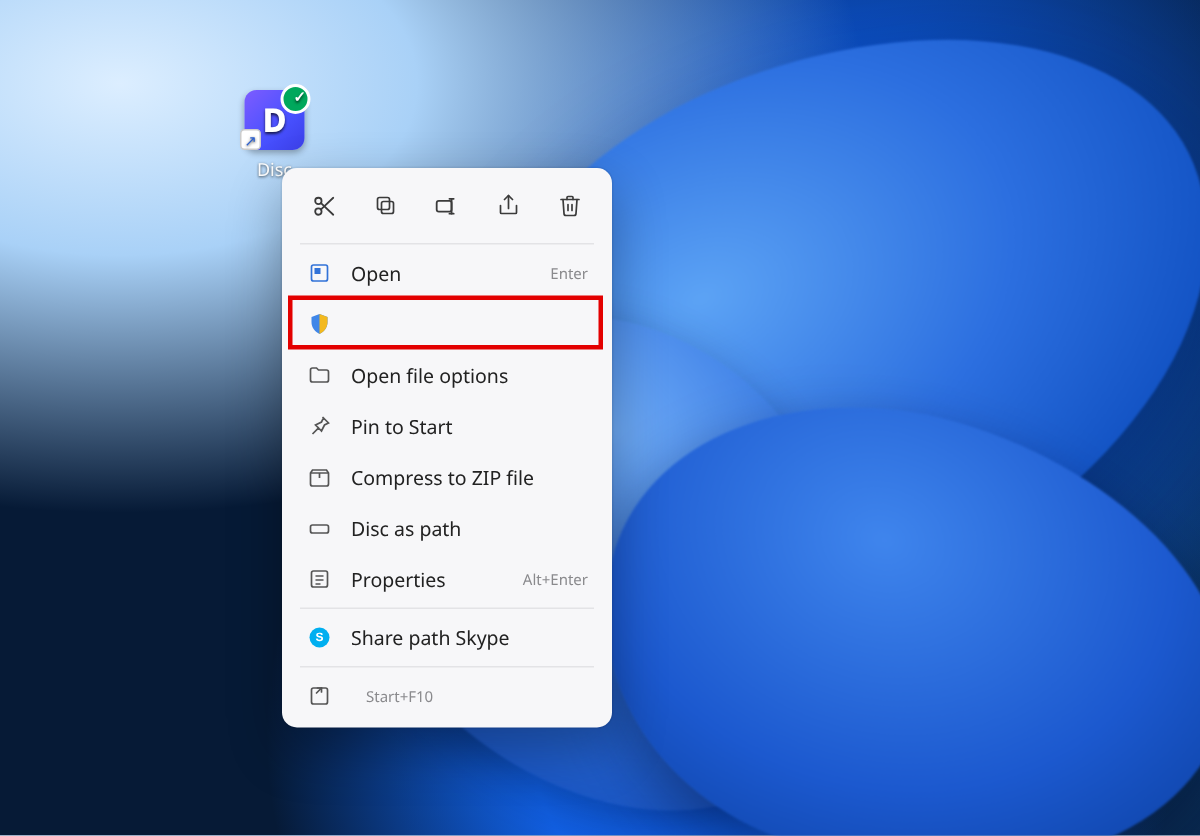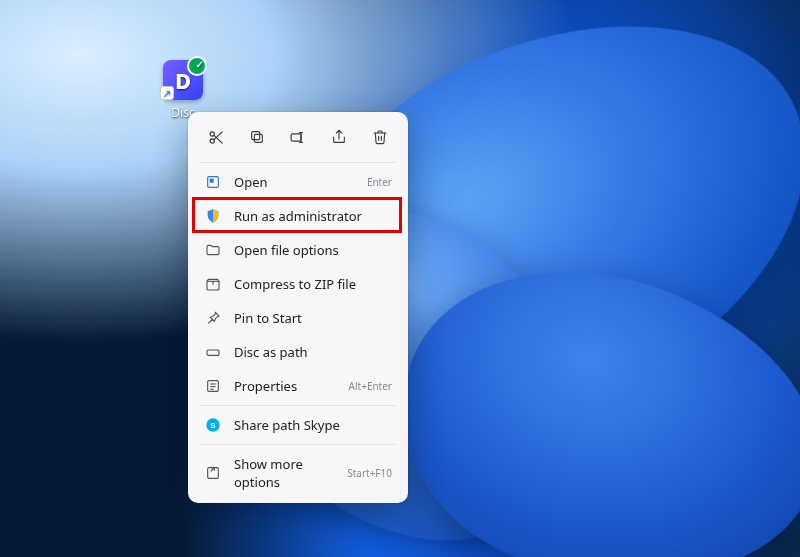--- a/index.html
+++ b/index.html
@@ -190,53 +190,52 @@
       <span class="shortcut">Enter</span>
     </div>
 
     <div class="cm-item" id="run-admin">
       <span class="ico">
         <svg width="16" height="16" viewBox="0 0 24 24">
             <path d="M12 2l8 3v5c0 6-3.5 9.5-8 12-4.5-2.5-8-6-8-12V5l8-3z" fill="#3f86e8"></path>
             <path d="M12 2l8 3v5c0 6-3.5 9.5-8 12V2z" fill="#f3b91f"></path>
           </svg>
       </span>
-      <span class="label">Run as administrator</span>
       <span class="shortcut"></span>
     </div>
 
     <div class="cm-item">
       <span class="ico">
         <svg width="16" height="16" viewBox="0 0 24 24" fill="none" stroke="#555" stroke-width="1.7">
             <path d="M3 7a2 2 0 0 1 2-2h4l2 2h8a2 2 0 0 1 2 2v8a2 2 0 0 1-2 2H5a2 2 0 0 1-2-2V7z"></path>
           </svg>
       </span>
       <span class="label">Open file options</span>
+      <span class="shortcut"></span>
+    </div>
+
+    <div class="cm-item">
+      <span class="ico">
+        <svg width="16" height="16" viewBox="0 0 24 24" fill="none" stroke="#555" stroke-width="1.7" stroke-linecap="round">
+            <path d="M15 3l6 6-4 2-3 6-3-3-6 6 6-6-3-3 6-3 2-4z" transform="rotate(0 12 12)"></path>
+          </svg>
+      </span>
+      <span class="label">Pin to Start</span>
       <span class="shortcut"></span>
     </div>
 
     <div class="cm-item">
       <span class="ico">
         <svg width="16" height="16" viewBox="0 0 24 24" fill="none" stroke="#555" stroke-width="1.7">
             <path d="M3 8l2-3h14l2 3v11a2 2 0 0 1-2 2H5a2 2 0 0 1-2-2V8z"></path>
             <line x1="3" y1="8" x2="21" y2="8"></line>
             <line x1="12" y1="8" x2="12" y2="13"></line>
           </svg>
       </span>
       <span class="label">Compress to ZIP file</span>
-      <span class="shortcut"></span>
-    </div>
-
-    <div class="cm-item">
-      <span class="ico">
-        <svg width="16" height="16" viewBox="0 0 24 24" fill="none" stroke="#555" stroke-width="1.7" stroke-linecap="round">
-            <path d="M15 3l6 6-4 2-3 6-3-3-6 6 6-6-3-3 6-3 2-4z" transform="rotate(0 12 12)"></path>
-          </svg>
-      </span>
-      <span class="label">Pin to Start</span>
       <span class="shortcut"></span>
     </div>
 
     <div class="cm-item">
       <span class="ico">
         <svg width="16" height="16" viewBox="0 0 24 24" fill="none" stroke="#555" stroke-width="1.7">
             <rect x="3" y="9" width="18" height="8" rx="2"></rect>
             <line x1="6" y1="13" x2="6" y2="13"></line>
             <line x1="9" y1="13" x2="9" y2="13"></line>
             <line x1="12" y1="13" x2="12" y2="13"></line>
@@ -275,21 +274,20 @@
     <div class="cm-divider"></div>
 
     <div class="cm-item">
       <span class="ico">
         <svg width="16" height="16" viewBox="0 0 24 24" fill="none" stroke="#555" stroke-width="1.7" stroke-linecap="round">
             <rect x="4" y="4" width="16" height="16" rx="2"></rect>
             <polyline points="10 4 14 4 14 8"></polyline>
             <line x1="14" y1="4" x2="9" y2="9"></line>
           </svg>
       </span>
-      <span class="label">Show more options</span>
       <span class="shortcut">Start+F10</span>
     </div>
 
   </div>
 
   <div class="highlight-box" id="hl" style="left: 192px; top: 197px; width: 210px; height: 36px;"></div>
 
 </div>
 
 </body></html>

